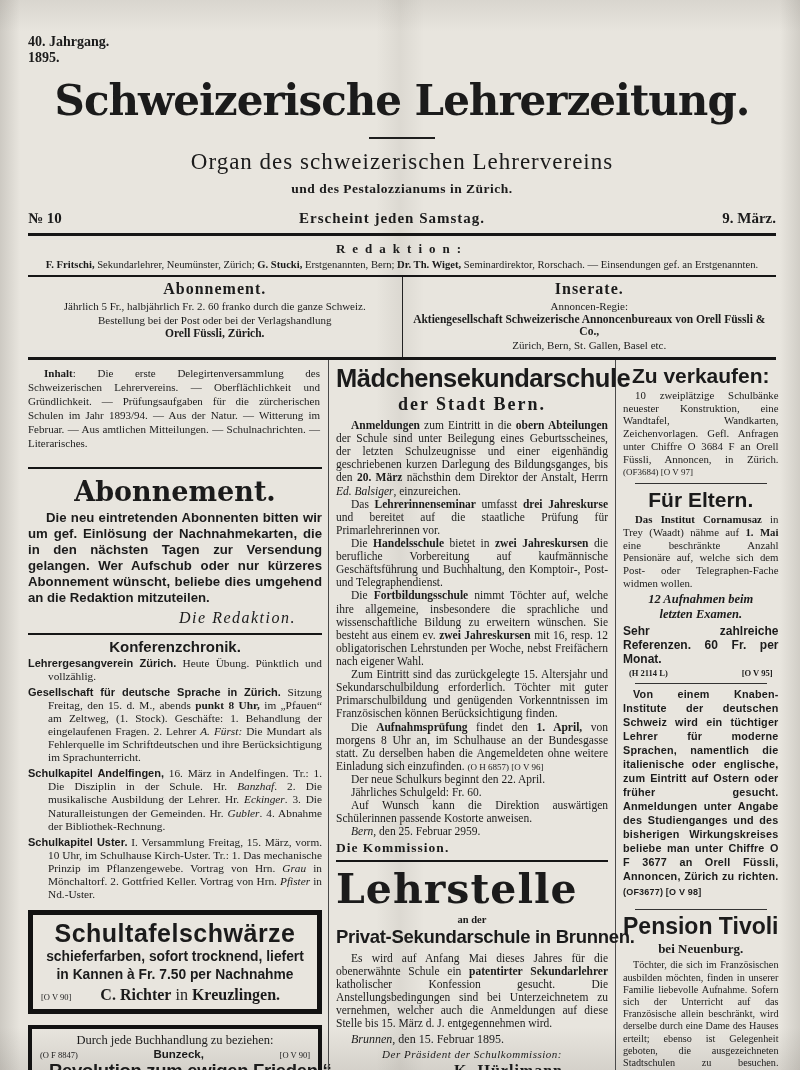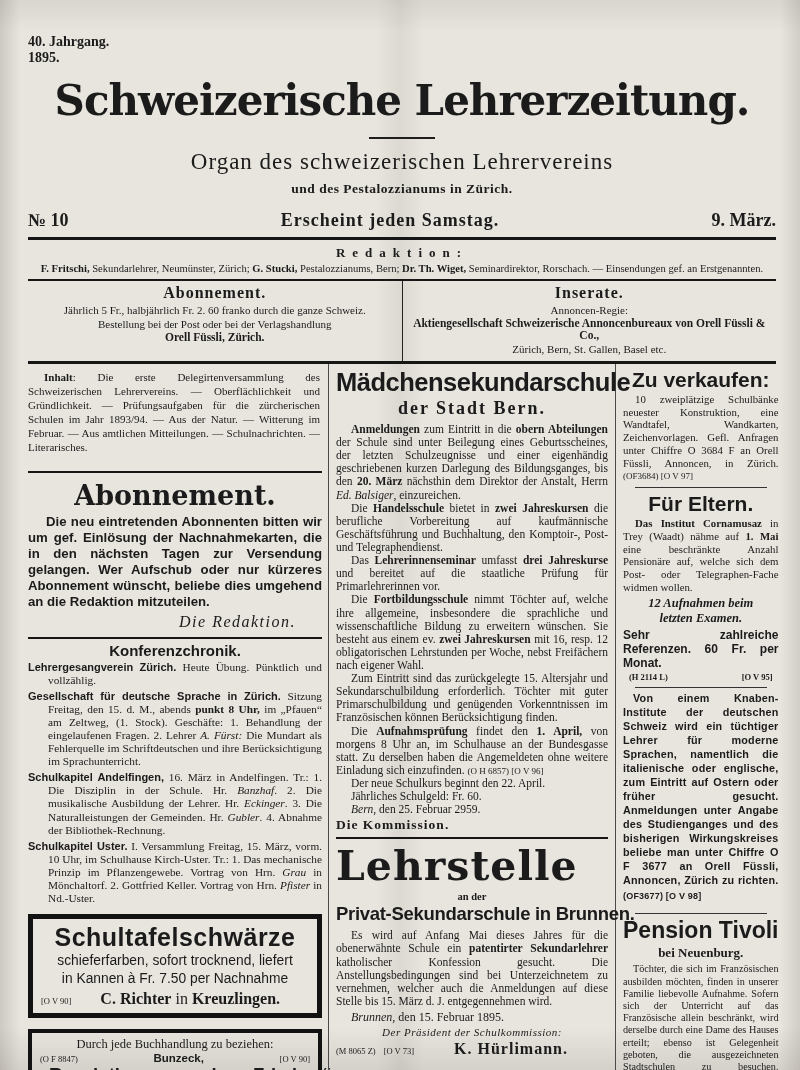--- a/index.html
+++ b/index.html
@@ -13,21 +13,21 @@
     font-family:"Liberation Serif", serif;}
   .content{position:absolute;left:28px;right:24px;top:34px;}
   
   .hdr-row{display:flex;justify-content:space-between;font-weight:bold;font-size:14px;flex-direction:column;}
   .masthead{text-align:center;font-family:"DejaVu Serif", serif;font-weight:bold;
     font-size:42px;letter-spacing:-1px;margin-top:10px;white-space:nowrap;}
   .mast-rule{width:66px;border-top:2px solid #1e1e1e;margin:12px auto 10px;}
   .sub1{text-align:center;font-size:23px;letter-spacing:1px;}
   .sub2{text-align:center;font-size:13.5px;font-weight:bold;margin-top:6px;letter-spacing:.5px;}
   .issue-row{display:flex;justify-content:space-between;align-items:baseline;
-    font-weight:bold;font-size:18px;margin-top:13px;}
+    font-weight:bold;font-size:15px;margin-top:13px;}
   .issue-row .mid{letter-spacing:1px;}
   .rule-thick{border-top:3px solid #161616;margin-top:6px;}
   .rule-med{border-top:2px solid #161616;}
   
   .red-h{text-align:center;font-weight:bold;font-size:13px;letter-spacing:7px;margin:5px 0 2px;}
   .red-line{text-align:center;font-size:10.6px;margin-bottom:5px;}
   
   .abo-row{display:flex;border-bottom:3px solid #161616;}
   .abo-cell{flex:1;padding:3px 10px 6px;text-align:center;}
   .abo-cell.first{border-right:1px solid #222;}
@@ -48,21 +48,21 @@
   .abo2-sig{text-align:right;font-style:italic;font-size:16px;letter-spacing:1.5px;margin:3px 26px 6px 0;}
   .chron-h{text-align:center;font-family:"Liberation Sans",sans-serif;font-weight:bold;
     font-size:15px;margin:3px 0 2px;}
   .chr{font-size:11.3px;line-height:1.16;text-align:justify;margin:0 0 3px;
     padding-left:20px;text-indent:-20px;}
   .chr-t{font-family:"Liberation Sans",sans-serif;font-weight:bold;font-size:11px;}
   
   .ad1{border:5px solid #121212;box-shadow:0 0 0 1px #e8e5de inset;margin-top:9px;
     padding:4px 8px 5px;text-align:center;}
   .ad1-title{font-family:"Liberation Sans",sans-serif;font-weight:bold;font-size:25px;letter-spacing:.5px;}
-  .ad1-body{font-family:"Liberation Sans",sans-serif;font-weight:normal;font-size:13.8px;line-height:1.22;margin-top:1px;}
+  .ad1-body{font-family:"Liberation Sans",sans-serif;font-weight:bold;font-size:13.8px;line-height:1.22;margin-top:1px;}
   .ad1-sigrow{display:flex;align-items:baseline;margin-top:2px;}
   .code{font-size:8.5px;}
   .ad1-sig{flex:1;text-align:center;font-size:16px;}
   .ad2{border:4px solid #121212;margin-top:11px;padding:4px 8px 5px;text-align:center;}
   .ad2-l1{font-size:12.5px;}
   .ad2-row{display:flex;justify-content:space-between;align-items:baseline;}
   .ad2-author{font-family:"Liberation Sans",sans-serif;font-weight:bold;font-size:11.5px;}
   .ad2-title{font-family:"Liberation Sans",sans-serif;font-weight:bold;font-size:18.5px;letter-spacing:-.3px;white-space:nowrap;}
   .ad2-price{font-style:italic;font-weight:bold;font-size:12.5px;margin-top:2px;}
   
@@ -108,21 +108,21 @@
     <div class="sub1">Organ des schweizerischen Lehrervereins</div>
     <div class="sub2">und des Pestalozzianums in Zürich.</div>
     <div class="issue-row">
       <span>№ 10</span>
       <span class="mid">Erscheint jeden Samstag.</span>
       <span>9. März.</span>
     </div>
     <div class="rule-thick"></div>
 
     <div class="red-h">Redaktion:</div>
-    <div class="red-line"><span style="font-weight: bold;">F. Fritschi,</span><span> Sekundarlehrer, Neumünster, Zürich;  </span><span style="font-weight: bold;">G. Stucki,</span><span> Pestalozzianums, Bern;  </span><span style="font-weight: bold;">Dr. Th. Wiget,</span><span> Seminardirektor, Rorschach.  —  Einsendungen gef. an Erstgenannten.</span></div>
+    <div class="red-line"><span style="font-weight: bold;">F. Fritschi,</span><span> Sekundarlehrer, Neumünster, Zürich;  </span><span style="font-weight: bold;">G. Stucki,</span><span> Erstgenannten, Bern;  </span><span style="font-weight: bold;">Dr. Th. Wiget,</span><span> Seminardirektor, Rorschach.  —  Einsendungen gef. an Erstgenannten.</span></div>
     <div class="rule-med"></div>
 
     <div class="abo-row">
       <div class="abo-cell first">
         <div class="abo-h">Abonnement.</div>
         <div class="abo-t">Jährlich 5 Fr., halbjährlich Fr. 2. 60 franko durch die ganze Schweiz.</div>
         <div class="abo-t">Bestellung bei der Post oder bei der Verlagshandlung</div>
         <div class="abo-b">Orell Füssli, Zürich.</div>
       </div>
       <div class="abo-cell">
@@ -166,27 +166,28 @@
           </div>
           <div class="ad2-title">„Revolution zum ewigen Frieden.“</div>
           <div class="ad2-price">—  Preis Fr. 1. 50.  —</div>
         </div>
       </div>
 
       <div class="col-mid">
         <div class="mid-title">Mädchensekundarschule</div>
         <div class="mid-sub">der Stadt Bern.</div>
         <p class="mid-p"><span style="font-weight: bold;">Anmeldungen</span><span> zum Eintritt in die </span><span style="font-weight: bold;">obern Abteilungen</span><span> der Schule sind unter Beilegung eines Geburtsscheines, der letzten Schulzeugnisse und einer eigenhändig geschriebenen kurzen Darlegung des Bildungsganges, bis den </span><span style="font-weight: bold;">20. März</span><span> nächsthin dem Direktor der Anstalt, Herrn </span><span style="font-style: italic;">Ed. Balsiger</span><span>, einzureichen.</span></p>
+        <p class="mid-p"><span>Das </span><span style="font-weight: bold;">Lehrerinnenseminar</span><span> umfasst </span><span style="font-weight: bold;">drei Jahreskurse</span><span> und bereitet auf die staatliche Prüfung für Primarlehrerinnen vor.</span></p>
         <p class="mid-p"><span>Die </span><span style="font-weight: bold;">Handelsschule</span><span> bietet in </span><span style="font-weight: bold;">zwei Jahreskursen</span><span> die berufliche Vorbereitung auf kaufmännische Geschäftsführung und Buchhaltung, den Komptoir-, Post- und Telegraphendienst.</span></p>
-        <p class="mid-p"><span>Das </span><span style="font-weight: bold;">Lehrerinnenseminar</span><span> umfasst </span><span style="font-weight: bold;">drei Jahreskurse</span><span> und bereitet auf die staatliche Prüfung für Primarlehrerinnen vor.</span></p>
         <p class="mid-p"><span>Die </span><span style="font-weight: bold;">Fortbildungsschule</span><span> nimmt Töchter auf, welche ihre allgemeine, insbesondere die sprachliche und wissenschaftliche Bildung zu erweitern wünschen. Sie besteht aus einem ev. </span><span style="font-weight: bold;">zwei Jahreskursen</span><span> mit 16, resp. 12 obligatorischen Lehrstunden per Woche, nebst Freifächern nach eigener Wahl.</span></p>
         <p class="mid-p"><span>Zum Eintritt sind das zurückgelegte 15. Altersjahr und Sekundarschulbildung erforderlich. Töchter mit guter Primarschulbildung und genügenden Vorkenntnissen im Französischen können Berücksichtigung finden.</span></p>
         <p class="mid-p"><span>Die </span><span style="font-weight: bold;">Aufnahmsprüfung</span><span> findet den </span><span style="font-weight: bold;">1. April,</span><span> von morgens 8 Uhr an, im Schulhause an der Bundesgasse statt. Zu derselben haben die Angemeldeten ohne weitere Einladung sich einzufinden.  </span><span style="font-size: 9px;">(O H 6857)  [O V 96]</span></p>
         <p class="mid-p"><span>Der neue Schulkurs beginnt den 22. April.</span></p>
         <p class="mid-p"><span>Jährliches Schulgeld: Fr. 60.</span></p>
+        <p class="mid-p"><span>Auf Wunsch kann die Direktion auswärtigen Schülerinnen passende Kostorte anweisen.</span></p>
         <p class="mid-p"><span style="font-style: italic;">Bern</span><span>, den 25. Februar 2959.</span></p>
         <div class="mid-sig">Die Kommission.</div>
         <div class="rule-med"></div>
         <div class="ls">
           <div class="ls-title">Lehrstelle</div>
           <div class="ls-ander">an der</div>
           <div class="ls-sub">Privat-Sekundarschule in Brunnen.</div>
           <p class="mid-p"><span>Es wird auf Anfang Mai dieses Jahres für die obenerwähnte Schule ein </span><span style="font-weight: bold;">patentirter Sekundarlehrer</span><span> katholischer Konfession gesucht. Die Anstellungsbedingungen sind bei Unterzeichnetem zu vernehmen, welcher auch die Anmeldungen auf diese Stelle bis 15. März d. J. entgegennehmen wird.</span></p>
           <div class="ls-place"><span style="font-style: italic;">Brunnen</span><span>, den 15. Februar 1895.</span></div>
           <div class="ls-pres">Der Präsident der Schulkommission:</div>

